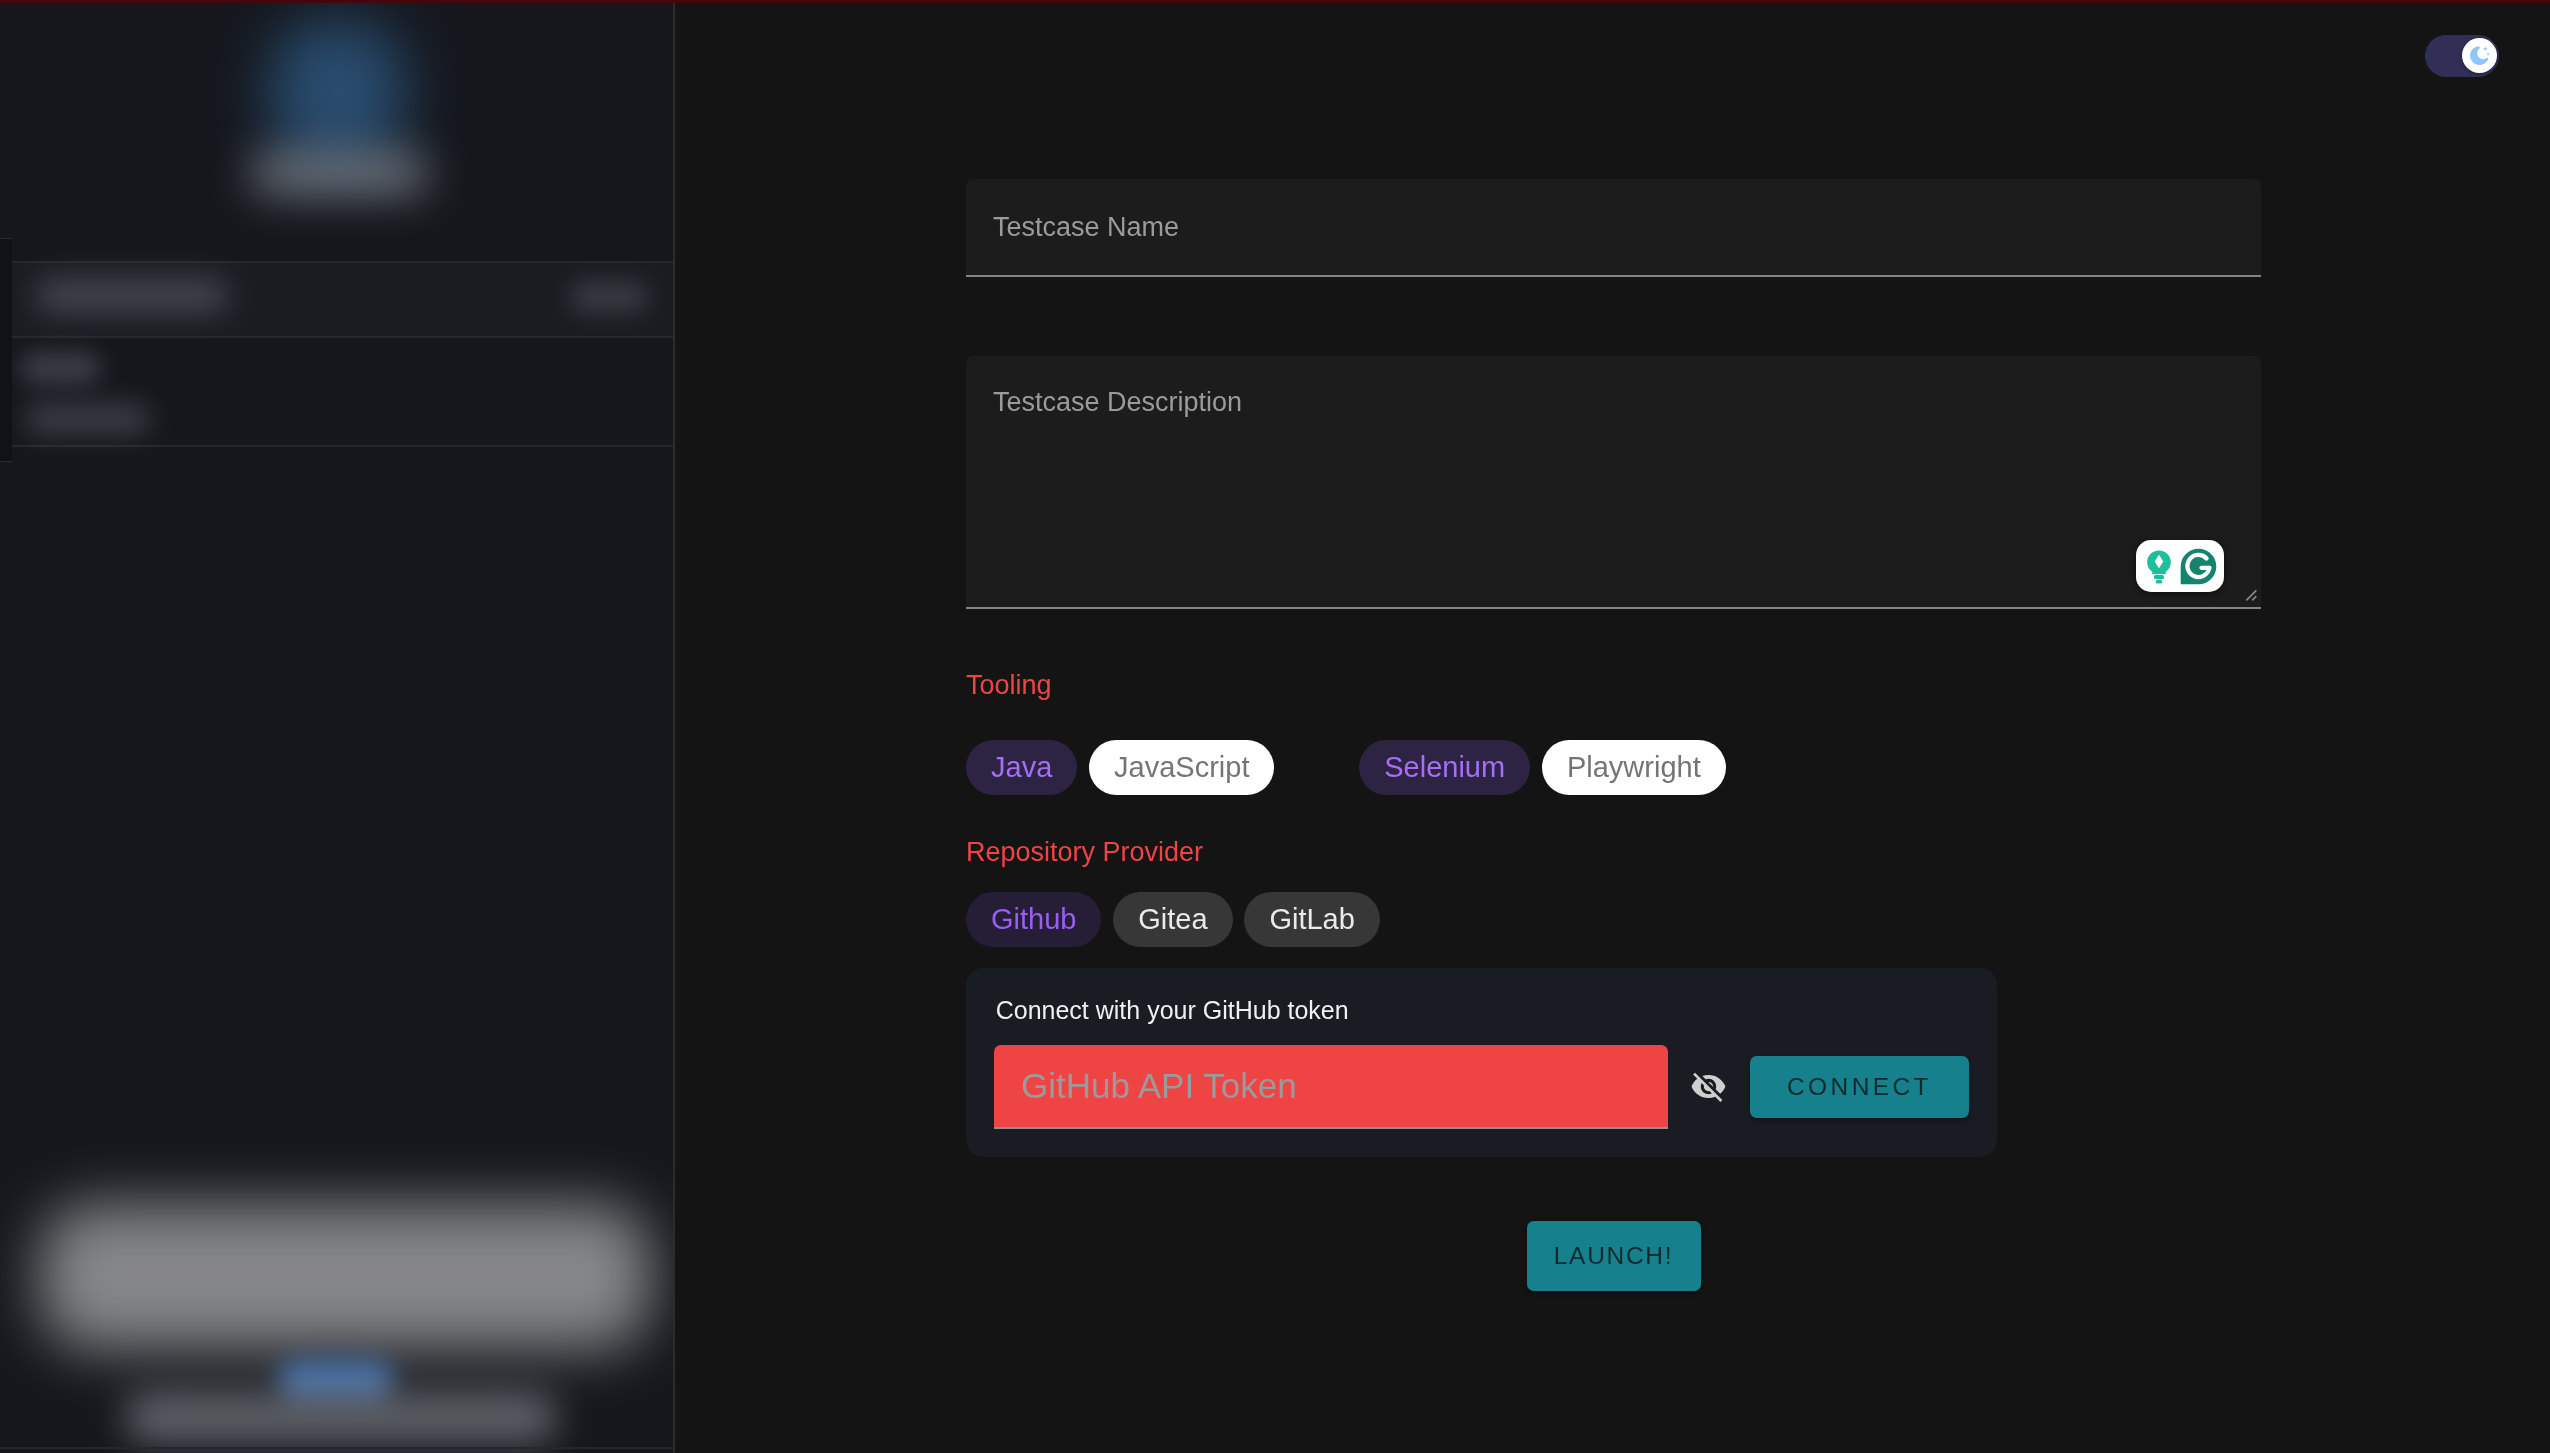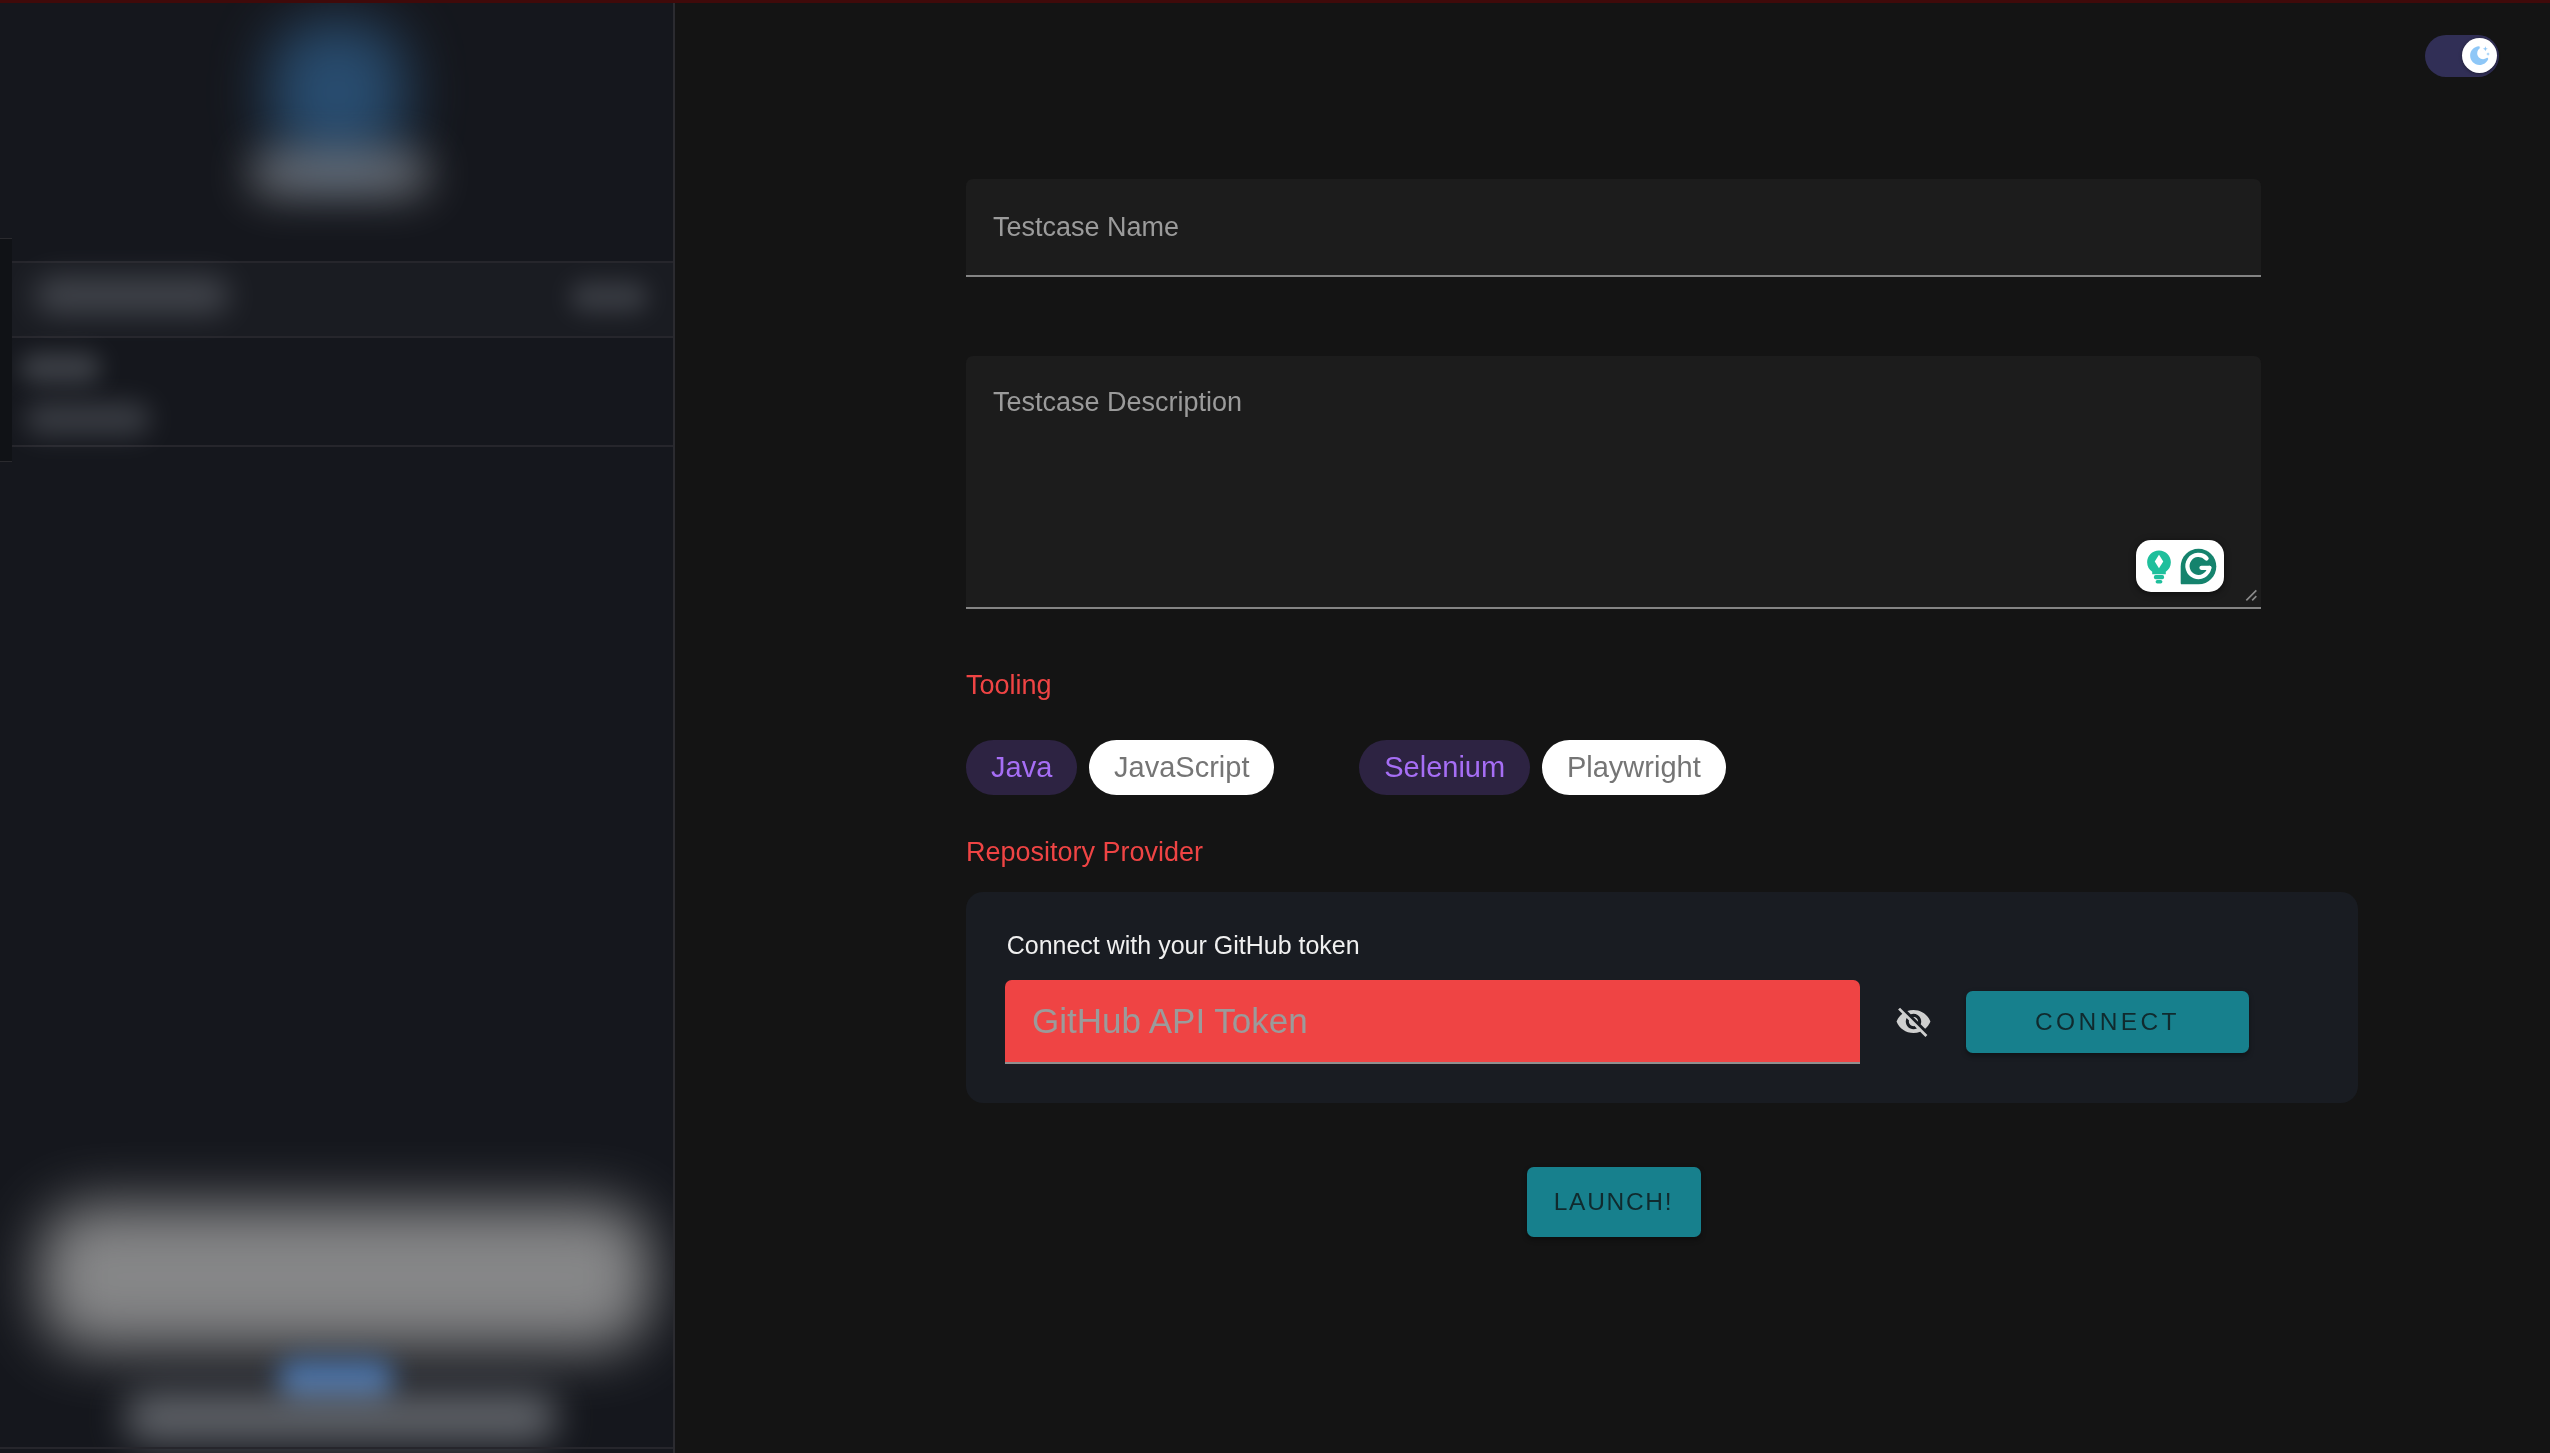--- a/index.html
+++ b/index.html
@@ -62,21 +62,21 @@
     border-radius:28px; font-size:29px; margin-right:11.8px; cursor:pointer;
     white-space:nowrap;
   }
   .chip.sel   { background:#2d2342; color:#a66ef5; }
   .chip.muted { background:#ffffff; color:#757575; }
   .chip.light { background:#373737; color:#eaeaea; }
   .chip.github-sel { background:#261d36; color:#9b5ef2; }
   .group-gap { margin-left:73px; }
 
   .connect-panel {
-    width:1392px; background:#191c22; border-radius:17px; padding:39px; margin-bottom:64px;
+    width:1031px; background:#191c22; border-radius:17px; padding:28px; margin-bottom:64px;
   }
   .connect-heading { color:#f0f0f0; font-size:25px; margin-bottom:20px; padding-left:1.7px; }
   .connect-row { display:flex; align-items:center; }
   .token-input {
     width:855px; height:84px; background:#ef4444; border:none; outline:none;
     border-radius:6.7px 6.7px 0 0; border-bottom:2.5px solid #8f8f8f;
     padding:0 27px; color:#e6e6e6; font-size:35px; font-family:inherit;
   }
   .token-input::placeholder { color:#9b9b9b; opacity:1; }
   .eye-wrap { width:106px; display:flex; align-items:center; justify-content:center; cursor:pointer; }
@@ -169,20 +169,25 @@
 
     <div class="chip-row">
       <div class="chip sel">Java</div>
       <div class="chip muted">JavaScript</div>
       <div class="chip sel group-gap">Selenium</div>
       <div class="chip muted">Playwright</div>
     </div>
 
     <div class="section-label repo">Repository Provider</div>
 
+    <div class="chip-row repo">
+      <div class="chip github-sel">Github</div>
+      <div class="chip light">Gitea</div>
+      <div class="chip light">GitLab</div>
+    </div>
 
     <div class="connect-panel">
       <div class="connect-heading">Connect with your GitHub token</div>
       <div class="connect-row">
         <input class="token-input" type="text" placeholder="GitHub API Token" style="">
         <div class="eye-wrap">
           <span style="display:flex">
             <svg width="37" height="37" viewBox="0 0 24 24">
               <path fill="#cfcfcf" d="M12 7c2.76 0 5 2.24 5 5 0 .65-.13 1.26-.36 1.83l2.92 2.92c1.51-1.26 2.7-2.89 3.43-4.75-1.73-4.39-6-7.5-11-7.5-1.4 0-2.74.25-3.98.7l2.16 2.16C10.74 7.13 11.35 7 12 7zM2 4.27l2.28 2.28.46.46C3.08 8.3 1.78 10.02 1 12c1.73 4.39 6 7.5 11 7.5 1.55 0 3.03-.3 4.38-.84l.42.42L19.73 22 21 20.73 3.27 3 2 4.27zM7.53 9.8l1.55 1.55c-.05.21-.08.43-.08.65 0 1.66 1.34 3 3 3 .22 0 .44-.03.65-.08l1.55 1.55c-.67.33-1.41.53-2.2.53-2.76 0-5-2.24-5-5 0-.79.2-1.53.53-2.2zm4.31-.78l3.15 3.15.02-.16c0-1.66-1.34-3-3-3l-.17.01z"></path>
             </svg>

